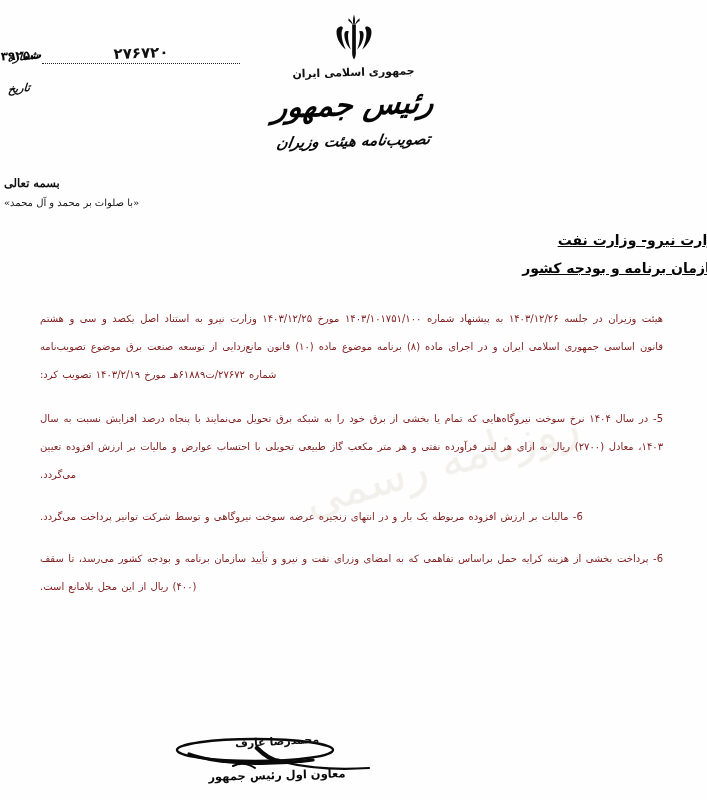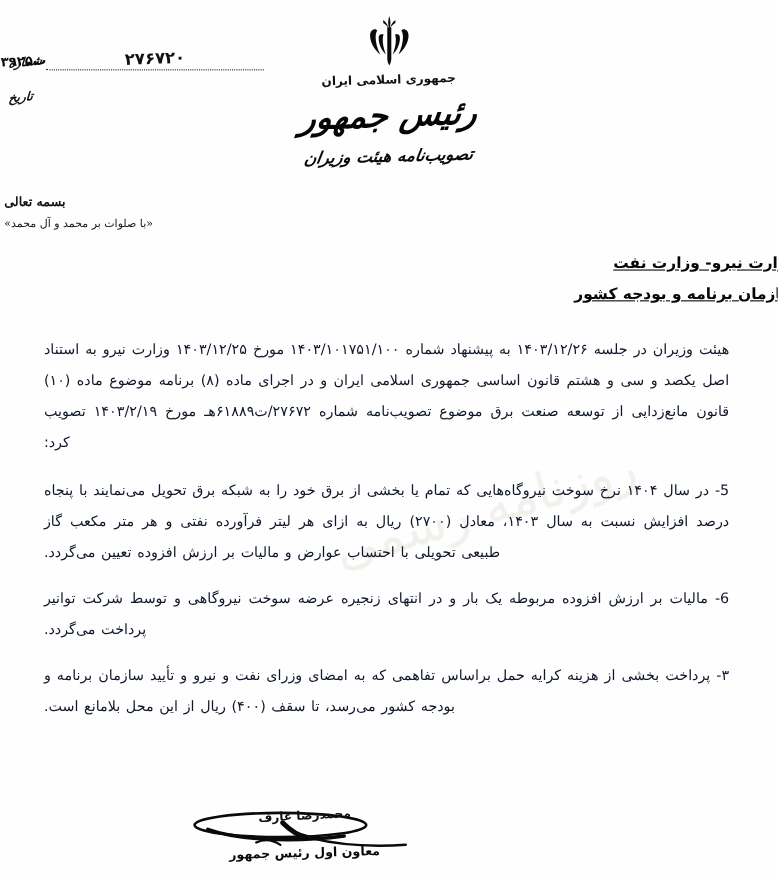--- a/index.html
+++ b/index.html
@@ -187,25 +187,25 @@
   .addressee + .addressee { margin-top: 12px; }
 
   
   .body-wrap {
     position: absolute;
     top: 305px;
     right: 44px;
     left: 40px;
   }
   .para {
-    font-size: 13px;
+    font-size: 10px;
     line-height: 28px;
     text-align: justify;
     text-align-last: left;
-    color: #0f172a;
+    color: #7f1d1d;
     margin: 0 0 16px 0;
     letter-spacing: 0.1px;
     word-spacing: 1px;
   }
   .para.preamble { text-align-last: left; }
   .para.clause  { margin-bottom: 14px; }
 
   
   .sign-block {
     position: absolute;
@@ -283,21 +283,21 @@
 
   <div class="addressees">
     <div class="addressee">وزارت نیرو- وزارت نفت</div>
     <div class="addressee">سازمان برنامه و بودجه کشور</div>
   </div>
 
   <div class="body-wrap">
     <p class="para preamble">هیئت وزیران در جلسه ۱۴۰۳/۱۲/۲۶ به پیشنهاد شماره ۱۴۰۳/۱۰۱۷۵۱/۱۰۰ مورخ ۱۴۰۳/۱۲/۲۵ وزارت نیرو به استناد اصل یکصد و سی و هشتم قانون اساسی جمهوری اسلامی ایران و در اجرای ماده (۸) برنامه موضوع ماده (۱۰) قانون مانع‌زدایی از توسعه صنعت برق موضوع تصویب‌نامه شماره ۲۷۶۷۲/ت۶۱۸۸۹هـ مورخ ۱۴۰۳/۲/۱۹ تصویب کرد:</p>
     <p class="para clause">5- در سال ۱۴۰۴ نرخ سوخت نیروگاه‌هایی که تمام یا بخشی از برق خود را به شبکه برق تحویل می‌نمایند با پنجاه درصد افزایش نسبت به سال ۱۴۰۳، معادل (۲۷۰۰) ریال به ازای هر لیتر فرآورده نفتی و هر متر مکعب گاز طبیعی تحویلی با احتساب عوارض و مالیات بر ارزش افزوده تعیین می‌گردد.</p>
     <p class="para clause">6- مالیات بر ارزش افزوده مربوطه یک بار و در انتهای زنجیره عرضه سوخت نیروگاهی و توسط شرکت توانیر پرداخت می‌گردد.</p>
-    <p class="para clause">۳- پرداخت بخشی از هزینه کرایه حمل براساس تفاهمی که به امضای وزرای نفت و نیرو و تأیید سازمان برنامه و بودجه کشور می‌رسد، تا سقف (۴۰۰) ریال از این محل بلامانع است.</p>
+    <p class="para clause">6- پرداخت بخشی از هزینه کرایه حمل براساس تفاهمی که به امضای وزرای نفت و نیرو و تأیید سازمان برنامه و بودجه کشور می‌رسد، تا سقف (۴۰۰) ریال از این محل بلامانع است.</p>
   </div>
 
   <div class="sign-block">
     <div class="sign-name">محمدرضا عارف</div>
     <div class="sign-scribble">
       <svg width="280" height="44" viewBox="0 0 280 44" aria-hidden="true">
         <ellipse cx="118" cy="16" rx="78" ry="11" fill="none" stroke="#0a0a0a" stroke-width="2.4"></ellipse>
         <path d="M52 20 C80 30 130 32 176 26" fill="none" stroke="#0a0a0a" stroke-width="3.2" stroke-linecap="round"></path>
         <path d="M120 14 C128 22 134 26 142 27" fill="none" stroke="#0a0a0a" stroke-width="4.5" stroke-linecap="round"></path>
         <path d="M146 28 C170 34 200 36 232 34" fill="none" stroke="#0a0a0a" stroke-width="2.2" stroke-linecap="round"></path>

